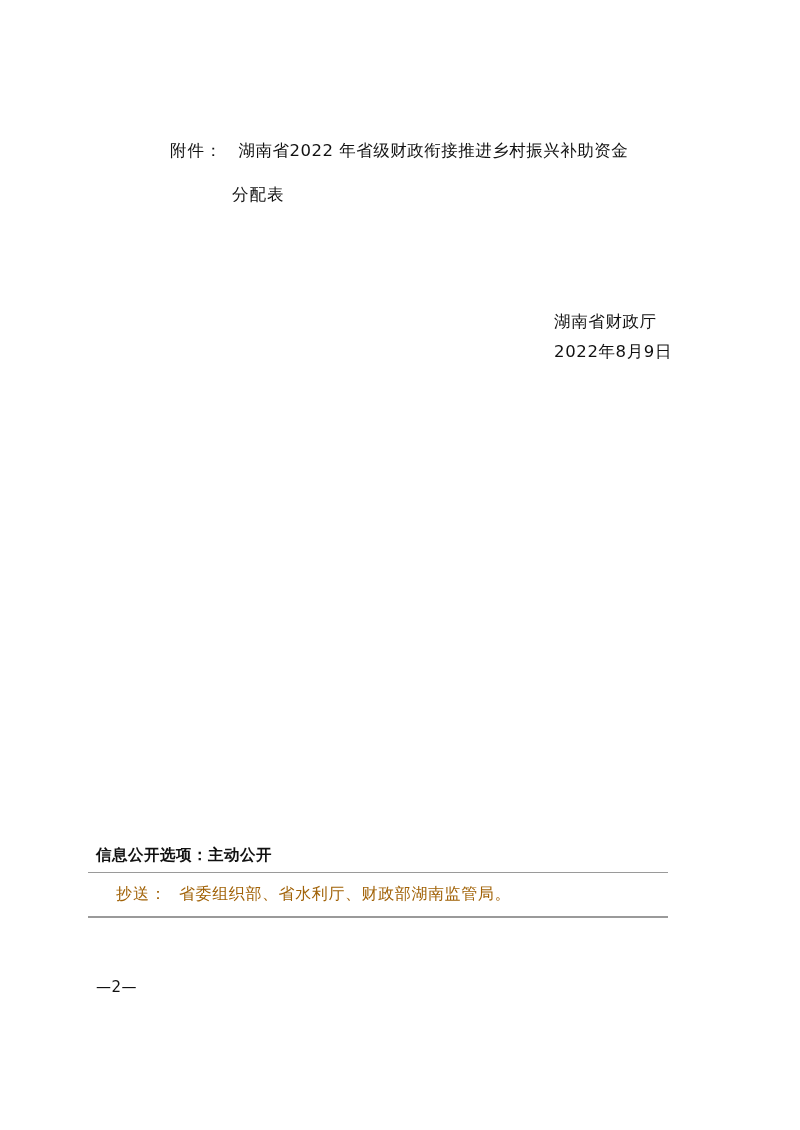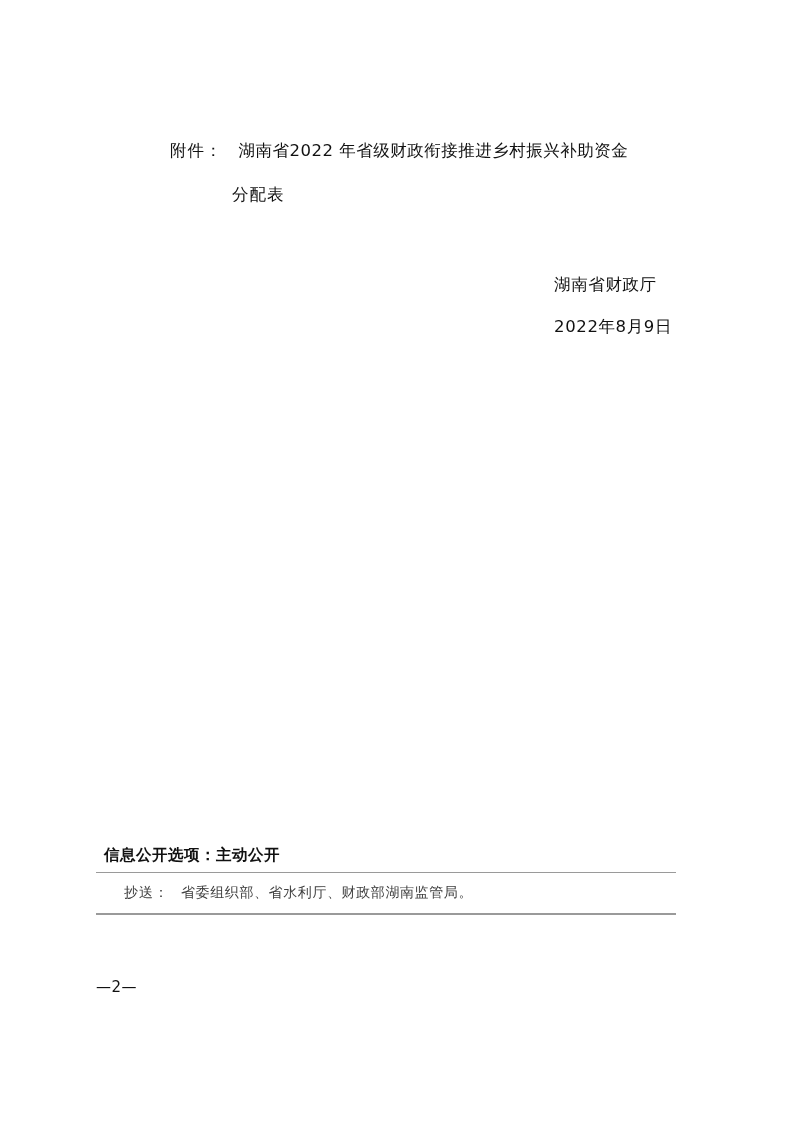--- a/index.html
+++ b/index.html
@@ -57,52 +57,53 @@
     top: 272px;
     text-align: left;
     font-family: "DejaVu Sans", sans-serif;
     font-size: 16.5px;
     line-height: 1.6;
     letter-spacing: 0.6px;
     color: #111;
   }
   .signature .org {
     white-space: nowrap;
+    margin-top: 37px;
   }
   .signature .date {
     white-space: nowrap;
-    margin-top: 16px;
+    margin-top: 4px;
   }
 
   
   .footer {
     position: absolute;
-    left: 96px;
+    left: 88px;
     top: 845px;
     width: 580px;
   }
   .disclosure {
     font-family: "DejaVu Sans", sans-serif;
     font-size: 15.5px;
     font-weight: bold;
     letter-spacing: 0.5px;
     color: #111;
     padding-left: 8px;
     padding-bottom: 6px;
   }
   .rule {
     border-top: 1px solid #9a9a9a;
     width: 100%;
     height: 0;
   }
   .cc-row {
     font-family: "DejaVu Sans", sans-serif;
-    font-size: 14px;
+    font-size: 16px;
     letter-spacing: 0.6px;
-    color: #404040;
+    color: #a16207;
     padding: 11px 0 11px 28px;
     white-space: nowrap;
   }
   .cc-row .cc-label {
     letter-spacing: 1px;
   }
   .cc-row .cc-gap {
     display: inline-block;
     width: 12px;
   }

